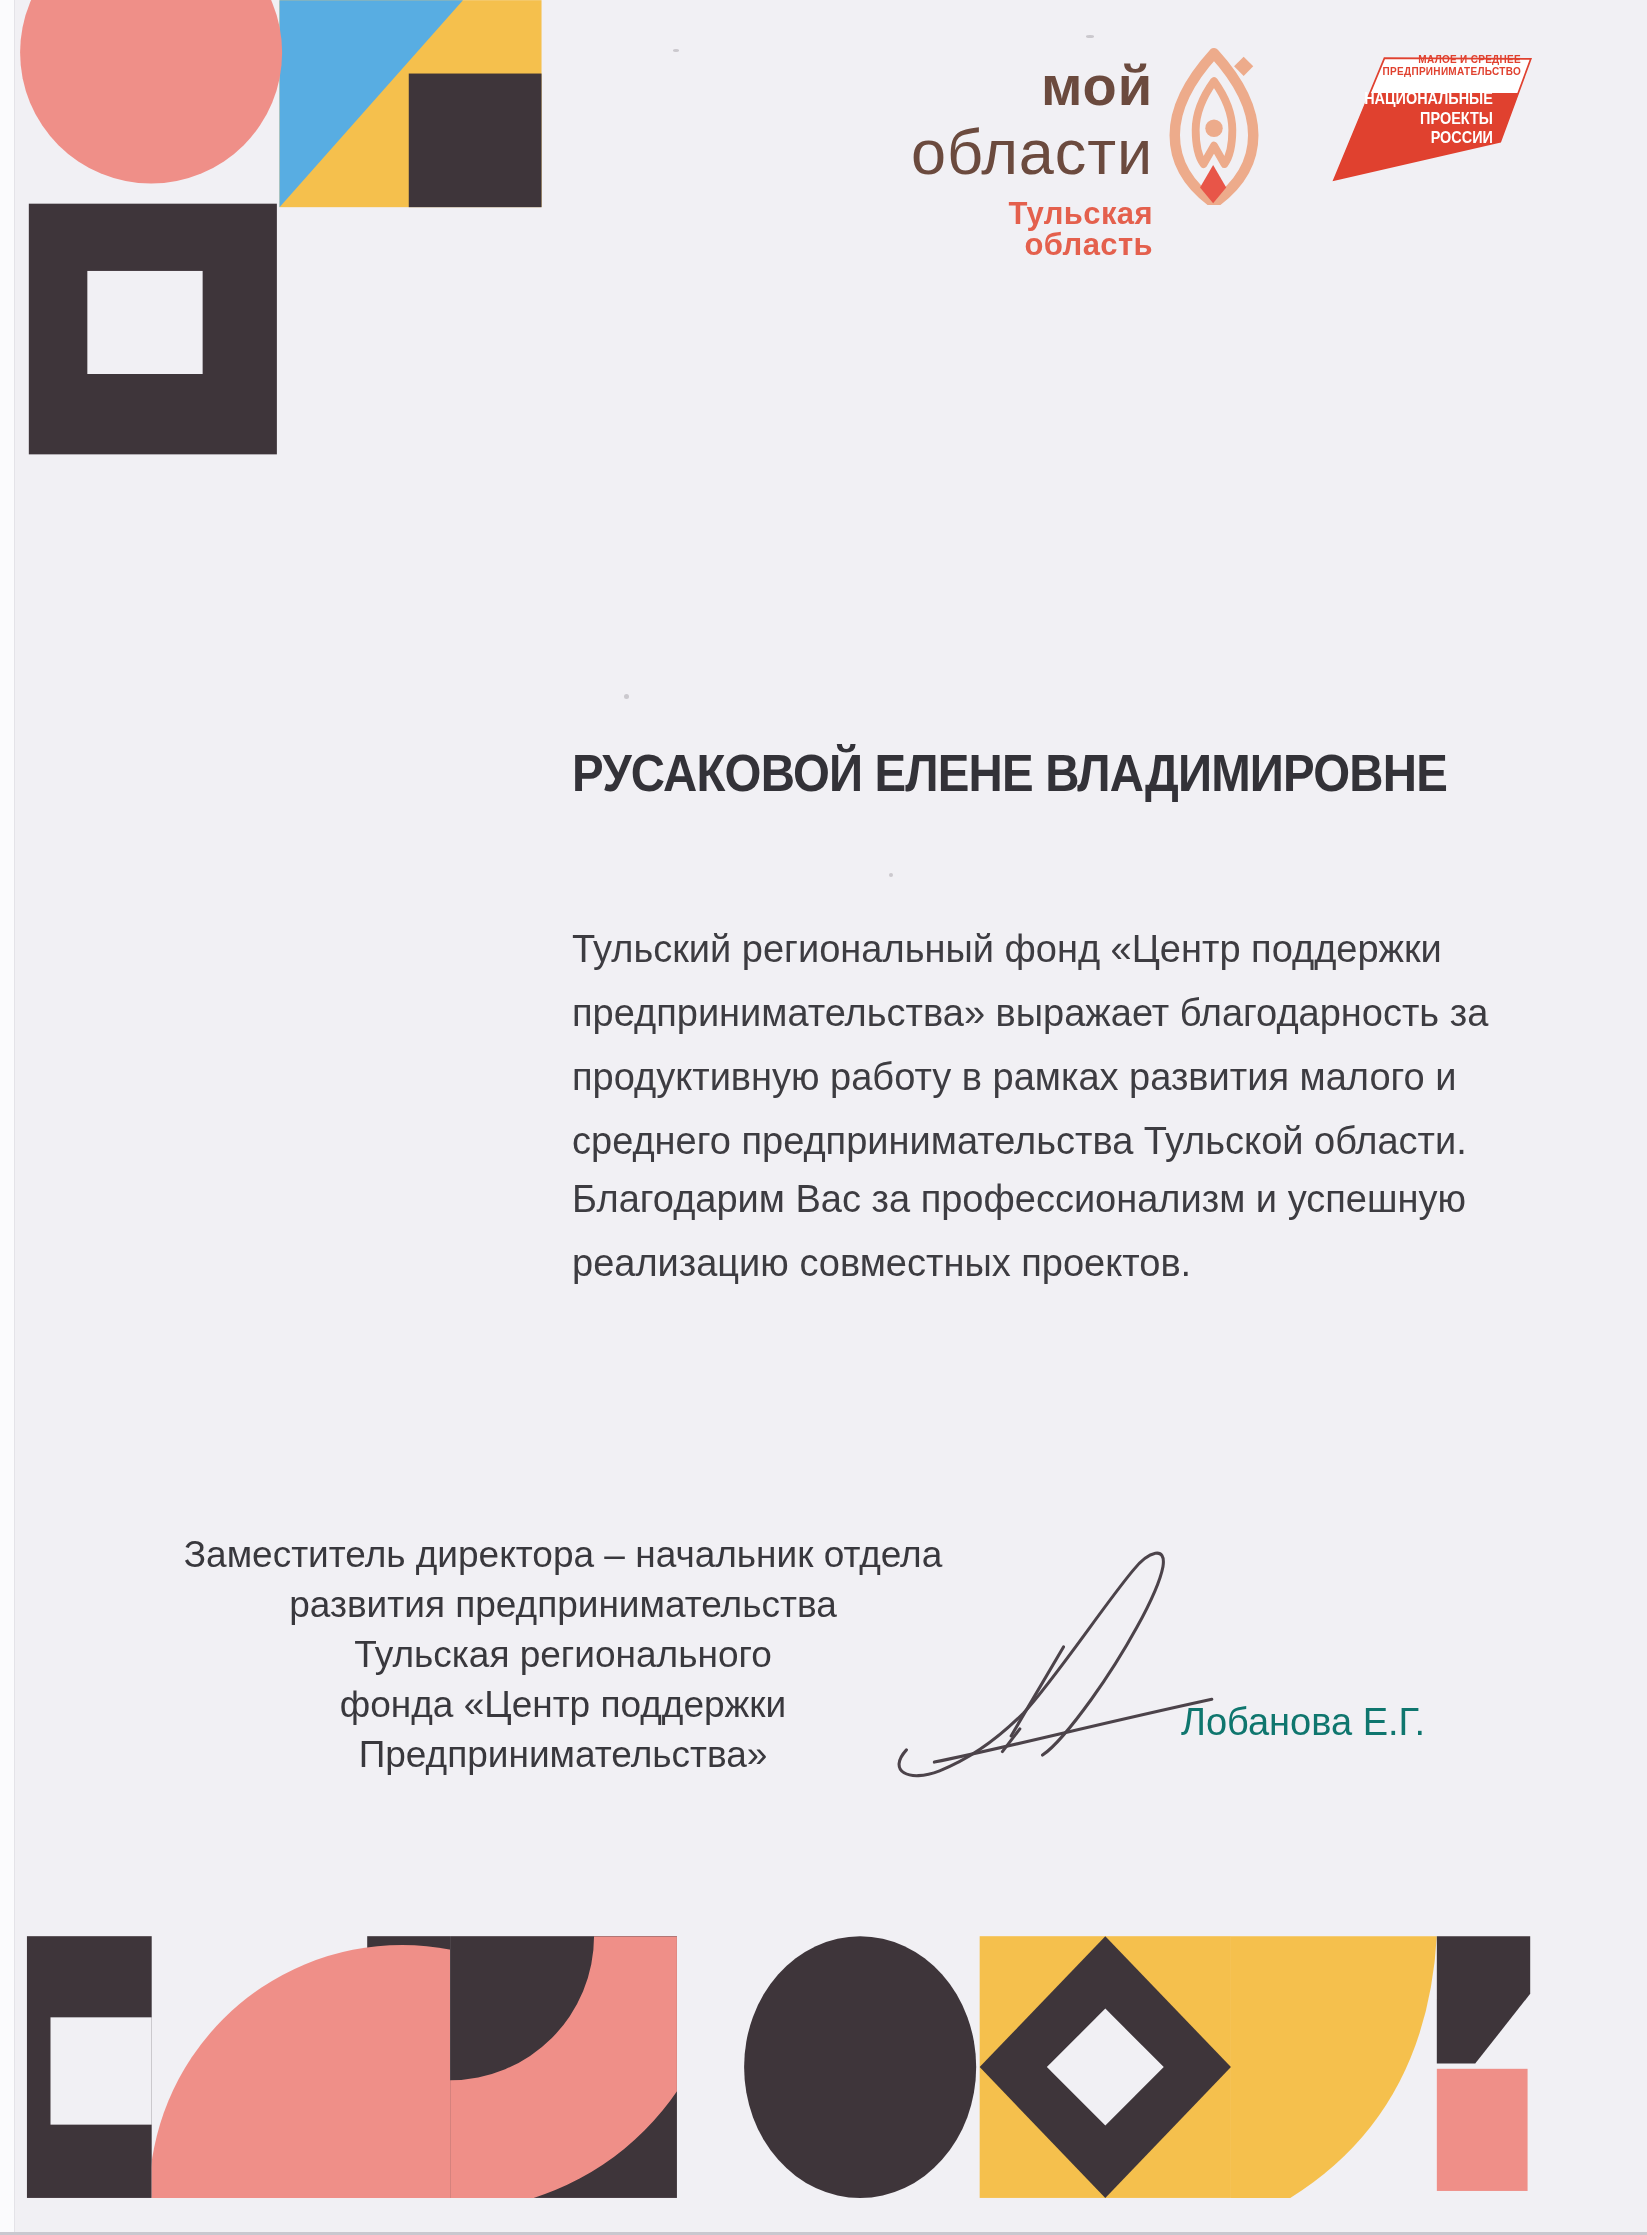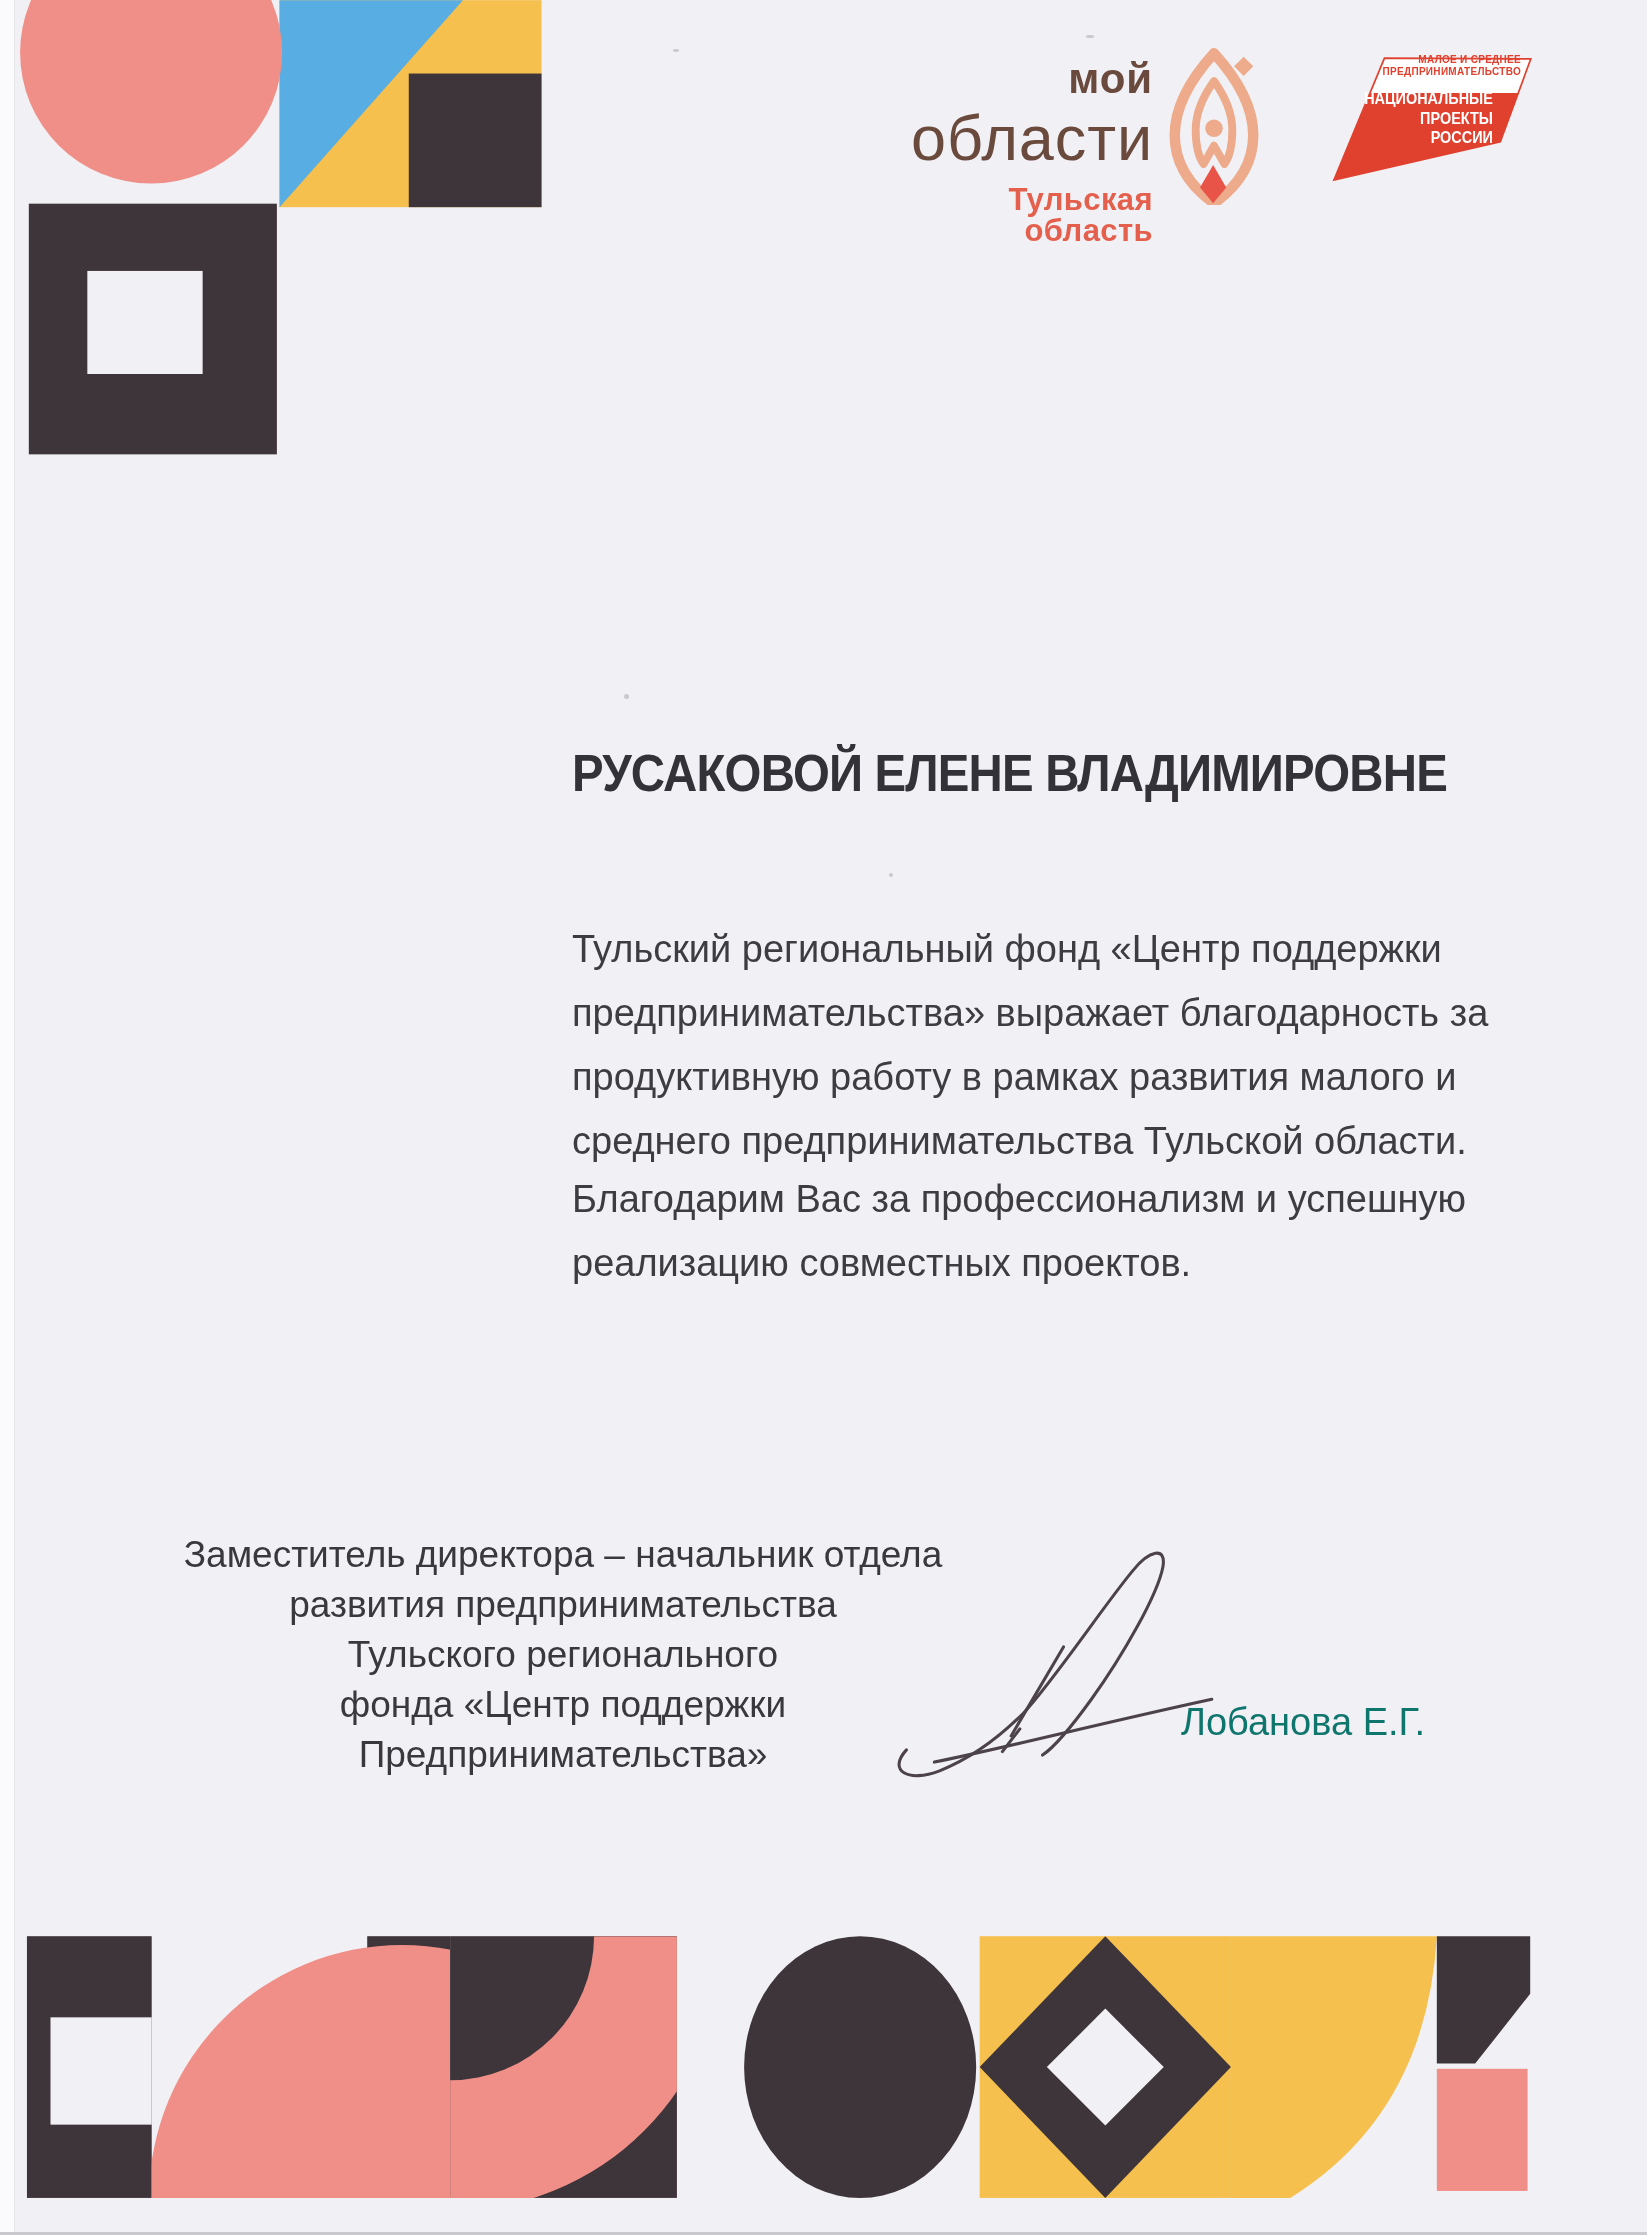--- a/index.html
+++ b/index.html
@@ -11,21 +11,21 @@
     font-family:"Liberation Sans","DejaVu Sans",sans-serif;
     color:#3d3c41;
   }
   .edge-left{position:absolute;left:0;top:0;width:14px;height:100%;background:#fbfbfd;border-right:0.9px solid #e4e3e8;}
   .edge-bottom{position:absolute;left:0;bottom:0;width:100%;height:4.4px;background:#c9c8cf;}
   .abs{position:absolute;}
   .pre{white-space:pre-line;}
 
   
   .brand{position:absolute;left:891px;top:58px;width:262px;text-align:right;line-height:1;}
-  .brand .w1{font-size:42px;font-weight:800;color:#6b4a3e;letter-spacing:0.9px;}
+  .brand .w1{font-size:56px;font-weight:800;color:#6b4a3e;letter-spacing:0.9px;}
   .brand .w2{font-size:63px;font-weight:400;color:#6b4a3e;margin-top:7px;letter-spacing:0.9px;}
   .brand .region{font-size:31px;font-weight:700;color:#e4604d;margin-top:14px;letter-spacing:0.4px;}
 
   
   .np-small{position:absolute;right:126px;top:54px;text-align:right;
     font-size:10px;font-weight:700;color:#e0412f;line-height:12.2px;letter-spacing:0.3px;}
   .np-white{position:absolute;right:154px;top:91px;text-align:right;color:#ffffff;
     font-weight:700;transform:scaleX(0.92);transform-origin:right top;line-height:1;}
   .np-white .l1{font-size:15.7px;}
   .np-white .l2{font-size:15.7px;margin-top:4.4px;}
@@ -94,21 +94,21 @@
 
   <div class="para p1 pre">Тульский региональный фонд «Центр поддержки
 предпринимательства» выражает благодарность за
 продуктивную работу в рамках развития малого и
 среднего предпринимательства Тульской области.</div>
   <div class="para p2 pre">Благодарим Вас за профессионализм и успешную
 реализацию совместных проектов.</div>
 
   <div class="sig-block pre">Заместитель директора – начальник отдела
 развития предпринимательства
-Тульского регионального
+Тульская регионального
 фонда «Центр поддержки
 Предпринимательства»</div>
 
   <svg class="abs" style="left:882px;top:1542px;" width="349" height="236" viewBox="0 0 400 270">
     <g fill="none" stroke="#4c434a" stroke-width="3.5" stroke-linecap="round">
       <path d="M28,238 C6,262 30,276 66,262 C104,247 138,220 162,196 C196,160 256,70 288,32 C306,10 326,4 322,28 C316,60 276,130 240,180 C214,216 196,236 184,244"></path>
       <path d="M60,252 C140,236 240,210 378,180"></path>
       <path d="M208,120 L148,222"></path>
       <path d="M138,240 L158,214"></path>
     </g>

